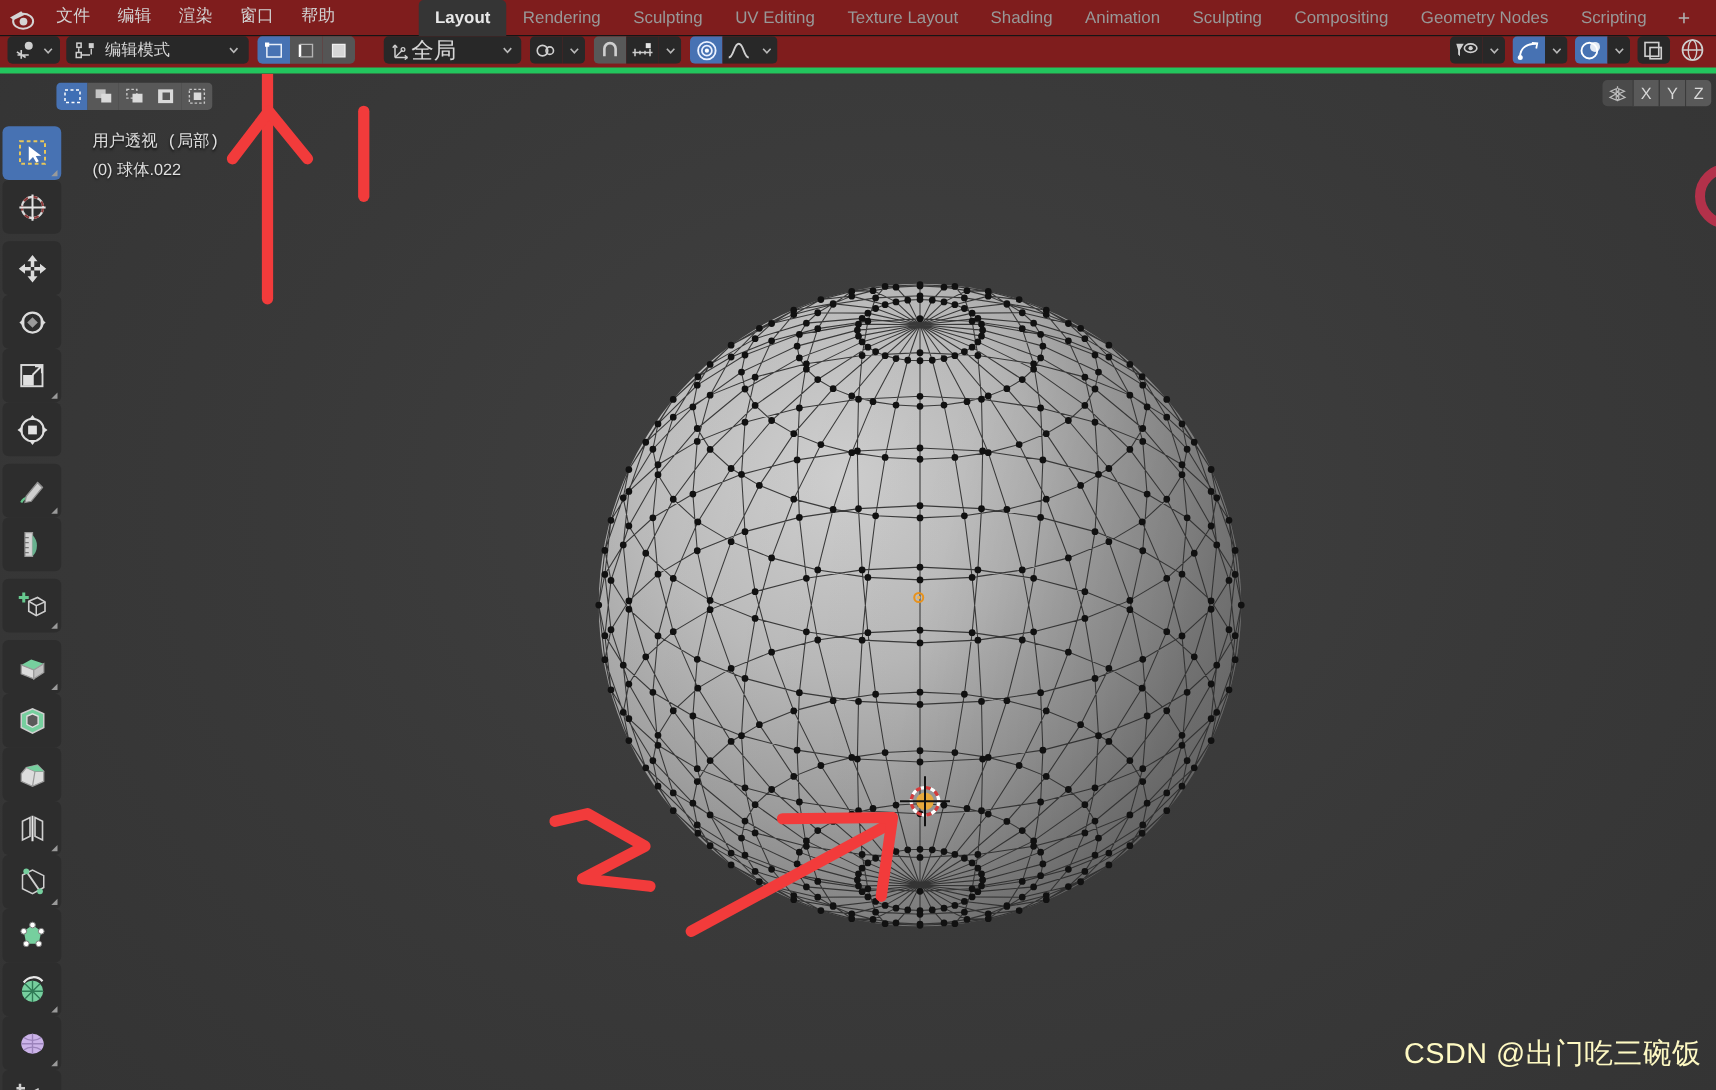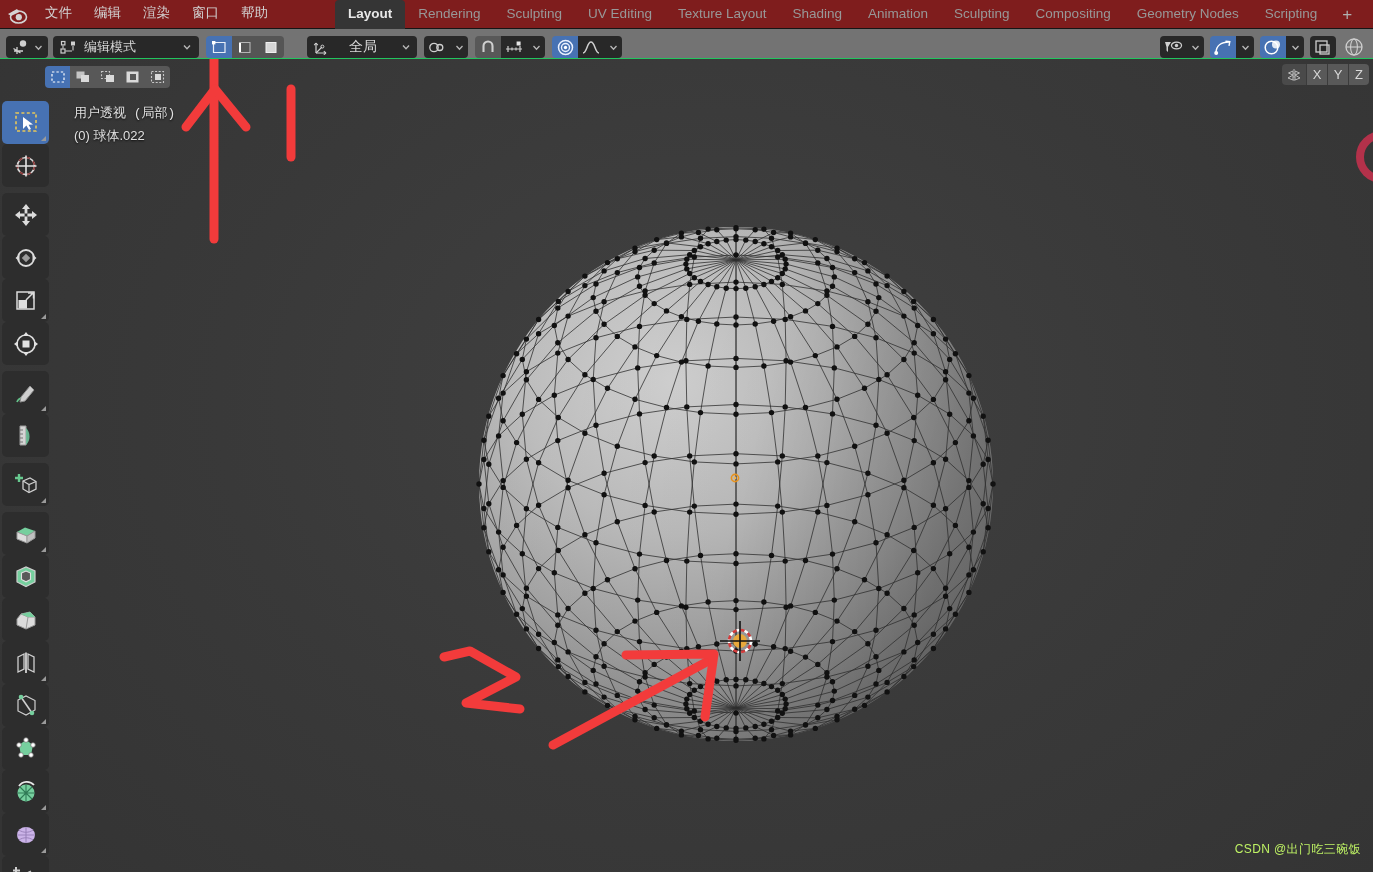--- a/index.html
+++ b/index.html
@@ -32,23 +32,23 @@
     color: #989898; font-size: 13.5px;
     padding: 6px 13px 7px 13px; white-space: nowrap;
     border-radius: 4px 4px 0 0; cursor: default; line-height: 16px;
   }
   .ws-tab.active { background: #353535; color: #e8e8e8; font-weight: bold; }
   .ws-tab.plus { font-size: 17px; padding: 3px 12px 6px 12px; color: #b0b0b0; }
 
   
   .header2 {
     position: absolute; top: 29px; left: 0; width: 1373px; height: 30px;
-    background: #737373;
-    display: flex; align-items: flex-end; padding: 0 6px;
-    border-bottom: 1px solid #22c55e;
+    background: #7f1d1d;
+    display: flex; align-items: flex-start; padding: 0 6px;
+    border-bottom: 5px solid #22c55e;
   }
   .editor-type {
     background: #282828; border-radius: 4px; height: 22px;
     display: flex; align-items: center; gap: 3px; padding: 0 5px; margin-right: 5px;
     cursor: default;
   }
   .mode-select {
     background: #282828; border-radius: 4px; height: 22px; width: 146px;
     display: flex; align-items: center; gap: 7px; padding: 0 7px;
     color: #d8d8d8; font-size: 13px; cursor: default; margin-right: 7px;
@@ -60,22 +60,22 @@
     display: flex; align-items: center; justify-content: center; cursor: default;
   }
   .selmode:first-child { border-radius: 4px 0 0 4px; }
   .selmode:last-child { border-radius: 0 4px 4px 0; }
   .selmode.active { background: #4772b3; }
   .vmenu {
     color: #d2d2d2; font-size: 13.5px; padding: 3px 9px; cursor: default; white-space: nowrap;
   }
   .orient-select {
     background: #282828; border-radius: 4px; height: 22px; width: 110px;
-    display: flex; align-items: center; gap: 20px; padding: 0 6px;
-    color: #d8d8d8; font-size: 14px; cursor: default;
+    display: flex; align-items: center; gap: 0; padding: 0 6px;
+    color: #d8d8d8; font-size: 18px; cursor: default;
   }
   .orient-select .lbl { flex: 1; }
   .icon-btn {
     width: 26px; height: 22px; background: #282828;
     display: flex; align-items: center; justify-content: center; cursor: default;
   }
   .icon-btn.on { background: #4772b3; }
   .icon-btn.grey { background: #585858; }
   .chev-btn {
     width: 18px; height: 22px; background: #282828;
@@ -145,21 +145,21 @@
   .sym-ax {
     width: 21px; height: 21px; background: #595959; color: #d8d8d8;
     font-size: 13px; display: flex; align-items: center; justify-content: center;
     border-left: 1px solid #3b3b3b; cursor: default;
   }
   .sym-ax:last-child { border-radius: 0 4px 4px 0; }
 
   
   .watermark {
     position: absolute; right: 12px; bottom: 14px; z-index: 8;
-    color: #bef264; font-size: 12px; letter-spacing: .4px;
+    color: #fef9c3; font-size: 23px; letter-spacing: .4px;
   }
 
   
   .annot { position: absolute; inset: 0; z-index: 7; pointer-events: none; }
 </style>
 </head>
 <body>
 
 <div id="app">
 

